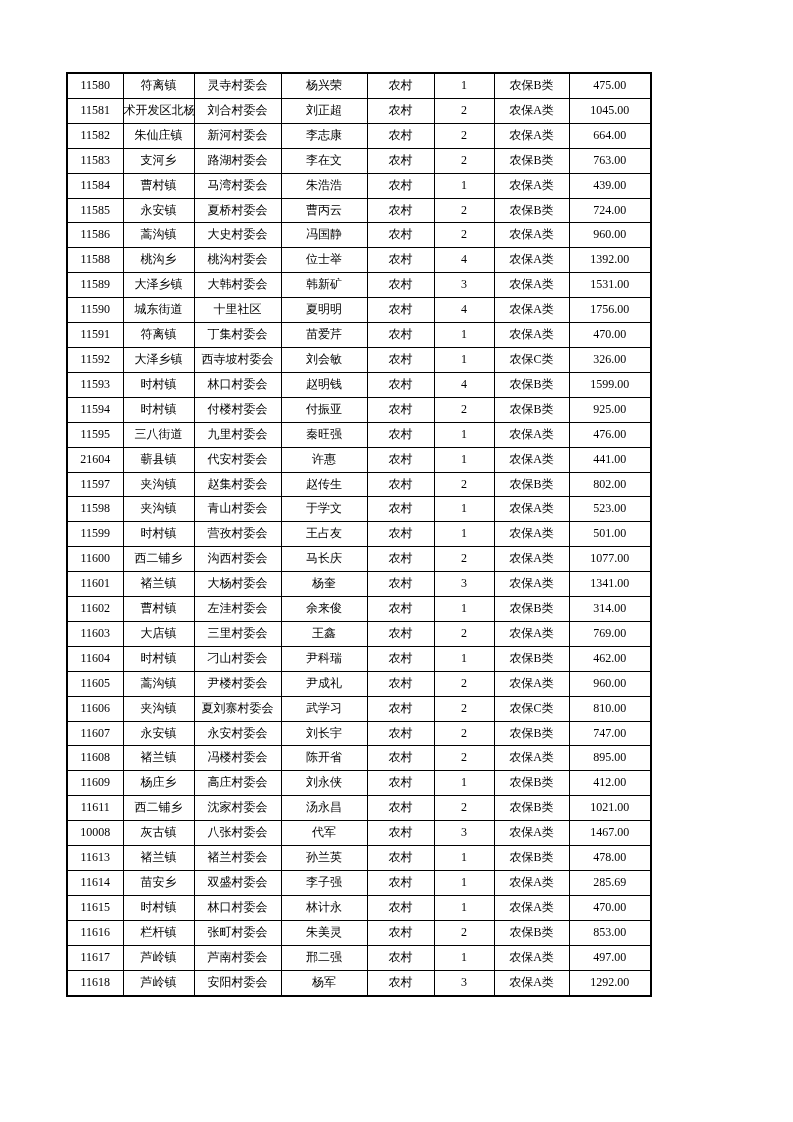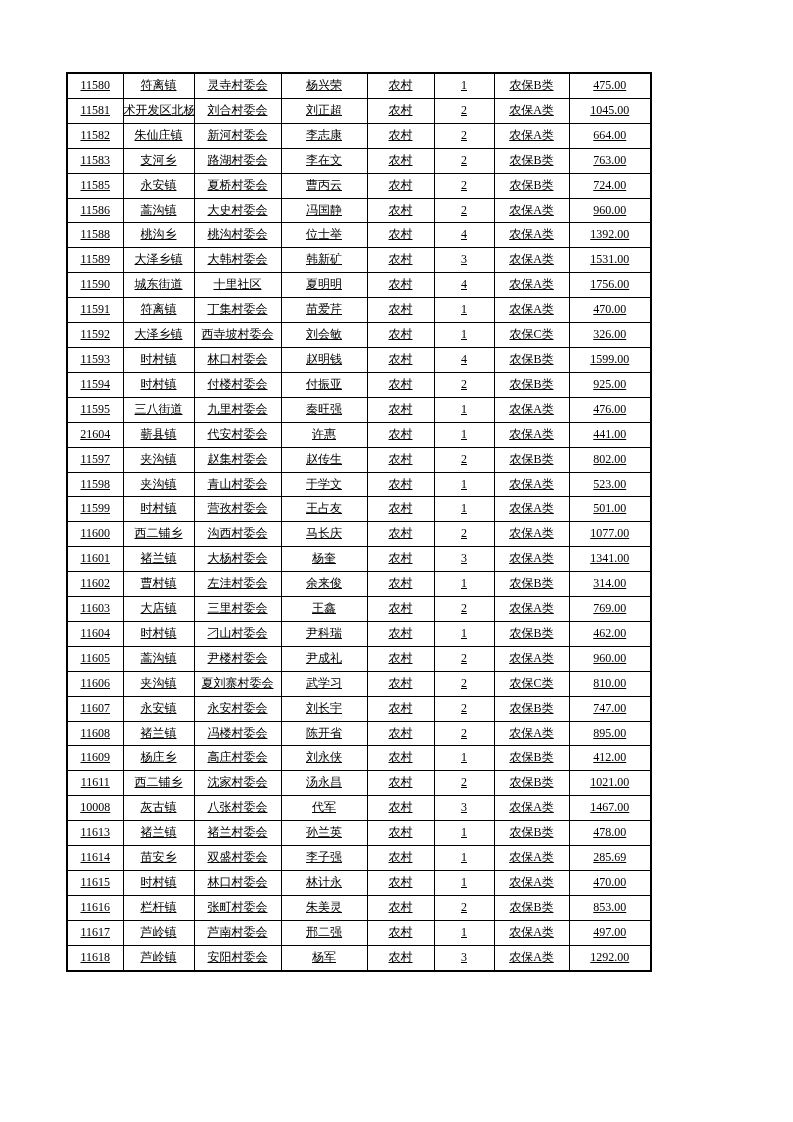--- a/index.html
+++ b/index.html
@@ -19,21 +19,20 @@
     background: #ffffff;
   }
   table.sheet-table {
     position: absolute;
     left: 66px;
     top: 72px;
     width: 584px;
     border-collapse: collapse;
     table-layout: fixed;
     border: 2px solid #000000;
-    text-decoration: underline;
   }
   table.sheet-table td {
     border: 1px solid #000000;
     font-size: 12px;
     text-align: center;
     vertical-align: middle;
     padding: 0;
     height: 23.9px;
     line-height: 23.9px;
     overflow: hidden;
@@ -90,20 +89,30 @@
           <td>11583</td>
           <td>支河乡</td>
           <td>路湖村委会</td>
           <td>李在文</td>
           <td>农村</td>
           <td>2</td>
           <td>农保B类</td>
           <td>763.00</td>
         </tr>
         <tr>
+          <td>11584</td>
+          <td>曹村镇</td>
+          <td>马湾村委会</td>
+          <td>朱浩浩</td>
+          <td>农村</td>
+          <td>1</td>
+          <td>农保A类</td>
+          <td>439.00</td>
+        </tr>
+        <tr>
           <td>11585</td>
           <td>永安镇</td>
           <td>夏桥村委会</td>
           <td>曹丙云</td>
           <td>农村</td>
           <td>2</td>
           <td>农保B类</td>
           <td>724.00</td>
         </tr>
         <tr>

